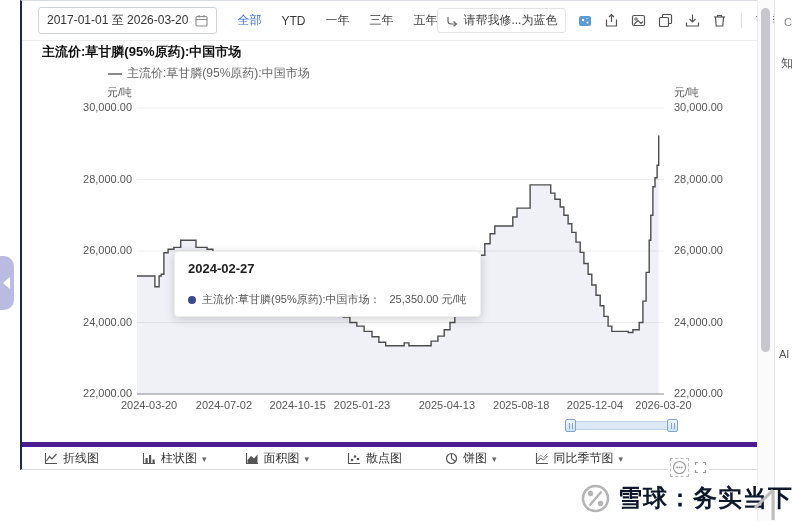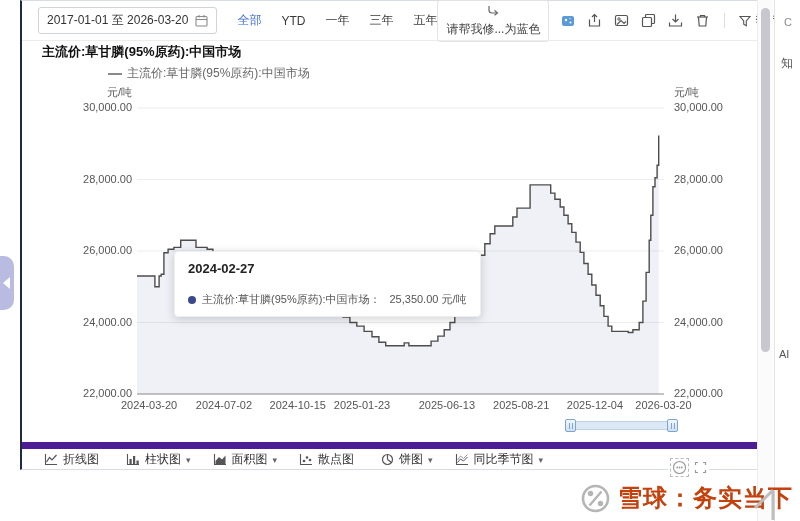--- a/index.html
+++ b/index.html
@@ -13,21 +13,21 @@
   
   .panel { position:absolute; left:20px; top:0; width:747px; height:470px; background:#fff; border:1px solid #d9dde3; border-left:2px solid #1c2a44; }
 
   
   .topbar { position:absolute; left:0; top:0; right:0; height:40px; display:flex; align-items:center; padding:0 12px 0 16px; border-bottom:1px solid #ececec; font-size:12px; color:#333; }
   .date-box { display:flex; align-items:center; gap:7px; border:1px solid #cfd4da; border-radius:3px; padding:4px 8px; color:#333; cursor:pointer; white-space:nowrap; }
   .tabs { display:flex; align-items:center; gap:20px; margin-left:20px; }
   .tab { cursor:pointer; color:#3a3a3a; white-space:nowrap; }
   .tab.active { color:#3c6fd1; }
   .right-tools { margin-left:auto; display:flex; align-items:center; gap:12px; }
-  .chip { display:flex; align-items:center; gap:5px; border:1px solid #e3e3e3; border-radius:3px; padding:3px 8px; color:#444; cursor:pointer; white-space:nowrap;flex-direction:column; }
+  .chip { display:flex; align-items:center; gap:5px; border:1px solid #e3e3e3; border-radius:3px; padding:3px 8px; color:#444; cursor:pointer; white-space:nowrap; }
   .tool-icon { display:inline-flex; cursor:pointer; }
   .vsep { width:1px; height:15px; background:#ddd; margin:0 2px; }
   .tool-btn { display:flex; align-items:center; gap:4px; cursor:pointer; color:#333; background:none; border:none; font-size:12px; font-family:inherit; white-space:nowrap; }
 
   
   .chart-title { position:absolute; left:20px; top:42px; font-size:13px; font-weight:bold; color:#111; }
   .legend { position:absolute; left:86px; top:64px; font-size:12px; color:#666; display:flex; align-items:center; gap:5px; }
   .legend-dash { width:14px; height:0; border-top:2px solid #8a8a8a; }
   .unit { position:absolute; font-size:11px; color:#555; }
   .unit-left { left:20px; width:90px; text-align:right; top:84px; }
@@ -47,38 +47,38 @@
   .tt-val { margin-left:9px; color:#555; }
 
   
   .navigator { position:absolute; left:543px; top:418px; width:113px; height:13px; z-index:4; }
   .nav-bar { position:absolute; left:9px; right:9px; top:2px; height:9px; background:#dce8f6; border:1px solid #bcd2e8; }
   .nav-handle { position:absolute; top:0; width:11px; height:13px; background:linear-gradient(#f2f7fc,#cfe0f0); border:1px solid #7fa5cf; border-radius:2px; cursor:ew-resize; }
   .nav-handle.left { left:0; } .nav-handle.right { right:0; }
   .nav-handle:before { content:""; position:absolute; left:3px; top:3px; width:1px; height:6px; background:#7fa5cf; box-shadow:3px 0 0 #7fa5cf; }
 
   
-  .bottombar { position:absolute; left:0; right:0; top:441px; height:28px; border-top:7px solid #4c1d95; display:flex; align-items:center; gap:22px; padding-left:22px; }
+  .bottombar { position:absolute; left:0; right:0; top:441px; height:28px; border-top:5px solid #4c1d95; display:flex; align-items:center; gap:38px; padding-left:22px; }
   .ct-btn { display:flex; align-items:center; gap:5px; background:none; border:none; font-size:12px; color:#333; font-family:inherit; cursor:pointer; }
   .caret { font-size:9px; color:#666; }
 
   
   .scrollbar { position:absolute; left:757px; top:0; width:16px; height:521px; background:#fbfbfb; border-left:1px solid #ededed; }
   .scroll-thumb { position:absolute; left:3px; top:8px; width:9px; height:344px; background:#c7c7cd; border-radius:5px; }
   .right-sliver { position:absolute; left:774px; top:0; width:26px; height:521px; background:#fff; border-left:1px solid #e4e4e4; }
   .frag { position:absolute; color:#8a8a8a; }
   .frag-0 { left:9px; top:16px; font-size:11px; }
   .frag-1 { left:6px; top:55px; font-size:12px; color:#555; }
   .frag-2 { left:4px; top:348px; font-size:11px; color:#555; }
 
   .float-ctrl { position:absolute; left:668px; top:456px; display:flex; align-items:center; gap:5px; z-index:10; background:#fff; padding:2px; }
   .float-ctrl .circle-box { border:1px dashed #bbb; padding:1px; display:inline-flex; }
 
   .watermark { position:absolute; left:580px; top:482px; display:flex; align-items:center; gap:7px; z-index:3; }
-  .wm-text { font-size:24px; font-weight:bold; color:#c2410c; letter-spacing:1px; text-shadow:1px 1px 0 #fff; white-space:nowrap; }
+  .wm-text { font-size:24px; font-weight:bold; color:#0f172a; letter-spacing:1px; text-shadow:1px 1px 0 #fff; white-space:nowrap; }
 
   .partial-glyph { position:absolute; left:752px; top:484px; z-index:12; }
 </style>
 </head>
 <body>
 
 <div class="stage">
 
   <div class="left-handle">
     <span class="tri"></span>
@@ -195,22 +195,22 @@
         <span class="ylab l" style="top: 243px;">26,000.00</span>
         <span class="ylab r" style="top: 243px;">26,000.00</span>
         <span class="ylab l" style="top: 171.5px;">28,000.00</span>
         <span class="ylab r" style="top: 171.5px;">28,000.00</span>
         <span class="ylab l" style="top: 100px;">30,000.00</span>
         <span class="ylab r" style="top: 100px;">30,000.00</span>
         <span class="xlab" style="left: 85.121px;">2024-03-20</span>
         <span class="xlab" style="left: 159.955px;">2024-07-02</span>
         <span class="xlab" style="left: 233.735px;">2024-10-15</span>
         <span class="xlab" style="left: 298px;">2025-01-23</span>
-        <span class="xlab" style="left: 382.876px;">2025-06-13</span>
-        <span class="xlab" style="left: 457.183px;">2025-08-21</span>
+        <span class="xlab" style="left: 382.876px;">2025-04-13</span>
+        <span class="xlab" style="left: 457.183px;">2025-08-18</span>
         <span class="xlab" style="left: 530.963px;">2025-12-04</span>
         <span class="xlab" style="left: 599.473px;">2026-03-20</span>
       </div>
 
     <div class="tooltip">
       <div class="tt-date">2024-02-27</div>
       <div class="tt-row">
         <span class="tt-dot"></span>
         <span>主流价:草甘膦(95%原药):中国市场：</span>
         <span class="tt-val">25,350.00 元/吨</span>

